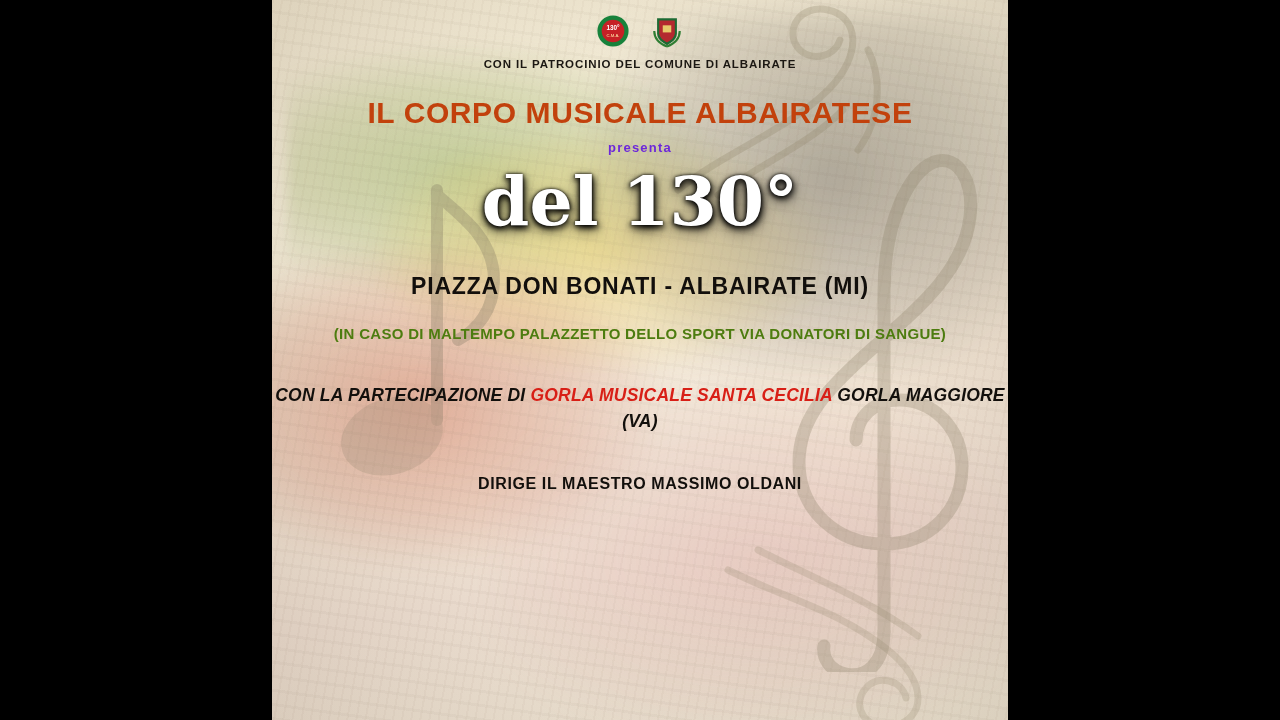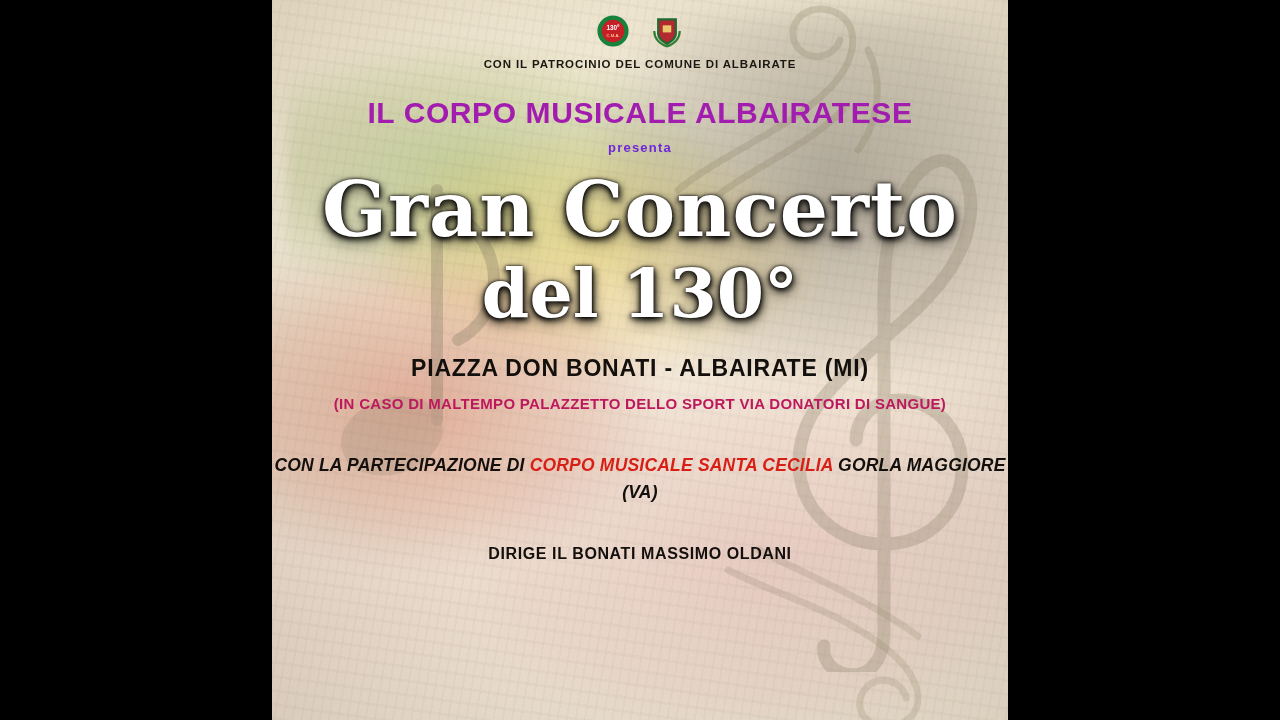--- a/index.html
+++ b/index.html
@@ -159,21 +159,21 @@
     letter-spacing: 0.9px;
     font-weight: bold;
     color: #1b1712;
     margin-bottom: 26px;
   }
 
   .band-name {
     font-size: 30px;
     font-weight: bold;
     letter-spacing: 0.6px;
-    color: #a21caf;
+    color: #c2410c;
     white-space: nowrap;
   }
 
   .presenta {
     margin-top: 10px;
     font-size: 13px;
     font-weight: bold;
     letter-spacing: 1.2px;
     color: #6d28d9;
   }
@@ -215,32 +215,32 @@
   .time-line {
     margin-top: 8px;
     font-size: 30px;
     font-weight: bold;
     letter-spacing: 1.5px;
     color: #120f0c;
   }
   .accent { color: #d81f16; }
 
   .venue {
-    margin-top: 22px;
+    margin-top: 32px;
     font-size: 23px;
     font-weight: bold;
     letter-spacing: 0.8px;
     color: #120f0c;
   }
   .venue-alt {
-    margin-top: 13px;
+    margin-top: 25px;
     font-size: 15px;
     font-weight: bold;
     letter-spacing: 0.3px;
-    color: #be185d;
+    color: #4d7c0f;
   }
 
   .participation {
     margin-top: 40px;
     font-size: 17.5px;
     font-weight: bold;
     font-style: italic;
     letter-spacing: 0.2px;
     color: #120f0c;
     line-height: 1.5;
@@ -322,31 +322,30 @@
           <path d="M42 24 c0 12 -8 18 -18 22" fill="none" stroke="#2e7d32" stroke-width="3"></path>
         </svg>
       </div>
 
       <div class="patrocinio">CON IL PATROCINIO DEL COMUNE DI ALBAIRATE</div>
 
       <div class="band-name">IL CORPO MUSICALE ALBAIRATESE</div>
 
       <div class="presenta">presenta</div>
 
-      <div class="title-main">Gran Concerto</div>
       <div class="title-sub">del 130°</div>
 
 
 
       <div class="venue">PIAZZA DON BONATI - ALBAIRATE (MI)</div>
       <div class="venue-alt">(IN CASO DI MALTEMPO PALAZZETTO DELLO SPORT VIA DONATORI DI SANGUE)</div>
 
       <div class="participation">
         <div>
-          <span>CON LA PARTECIPAZIONE DI </span><span class="accent">CORPO MUSICALE SANTA CECILIA</span><span> GORLA MAGGIORE (VA)</span>
+          <span>CON LA PARTECIPAZIONE DI </span><span class="accent">GORLA MUSICALE SANTA CECILIA</span><span> GORLA MAGGIORE (VA)</span>
         </div>
       </div>
 
-      <div class="conductor">DIRIGE IL BONATI MASSIMO OLDANI</div>
+      <div class="conductor">DIRIGE IL MAESTRO MASSIMO OLDANI</div>
 
     </div>
   </div>
 </div>
 
 </body></html>

